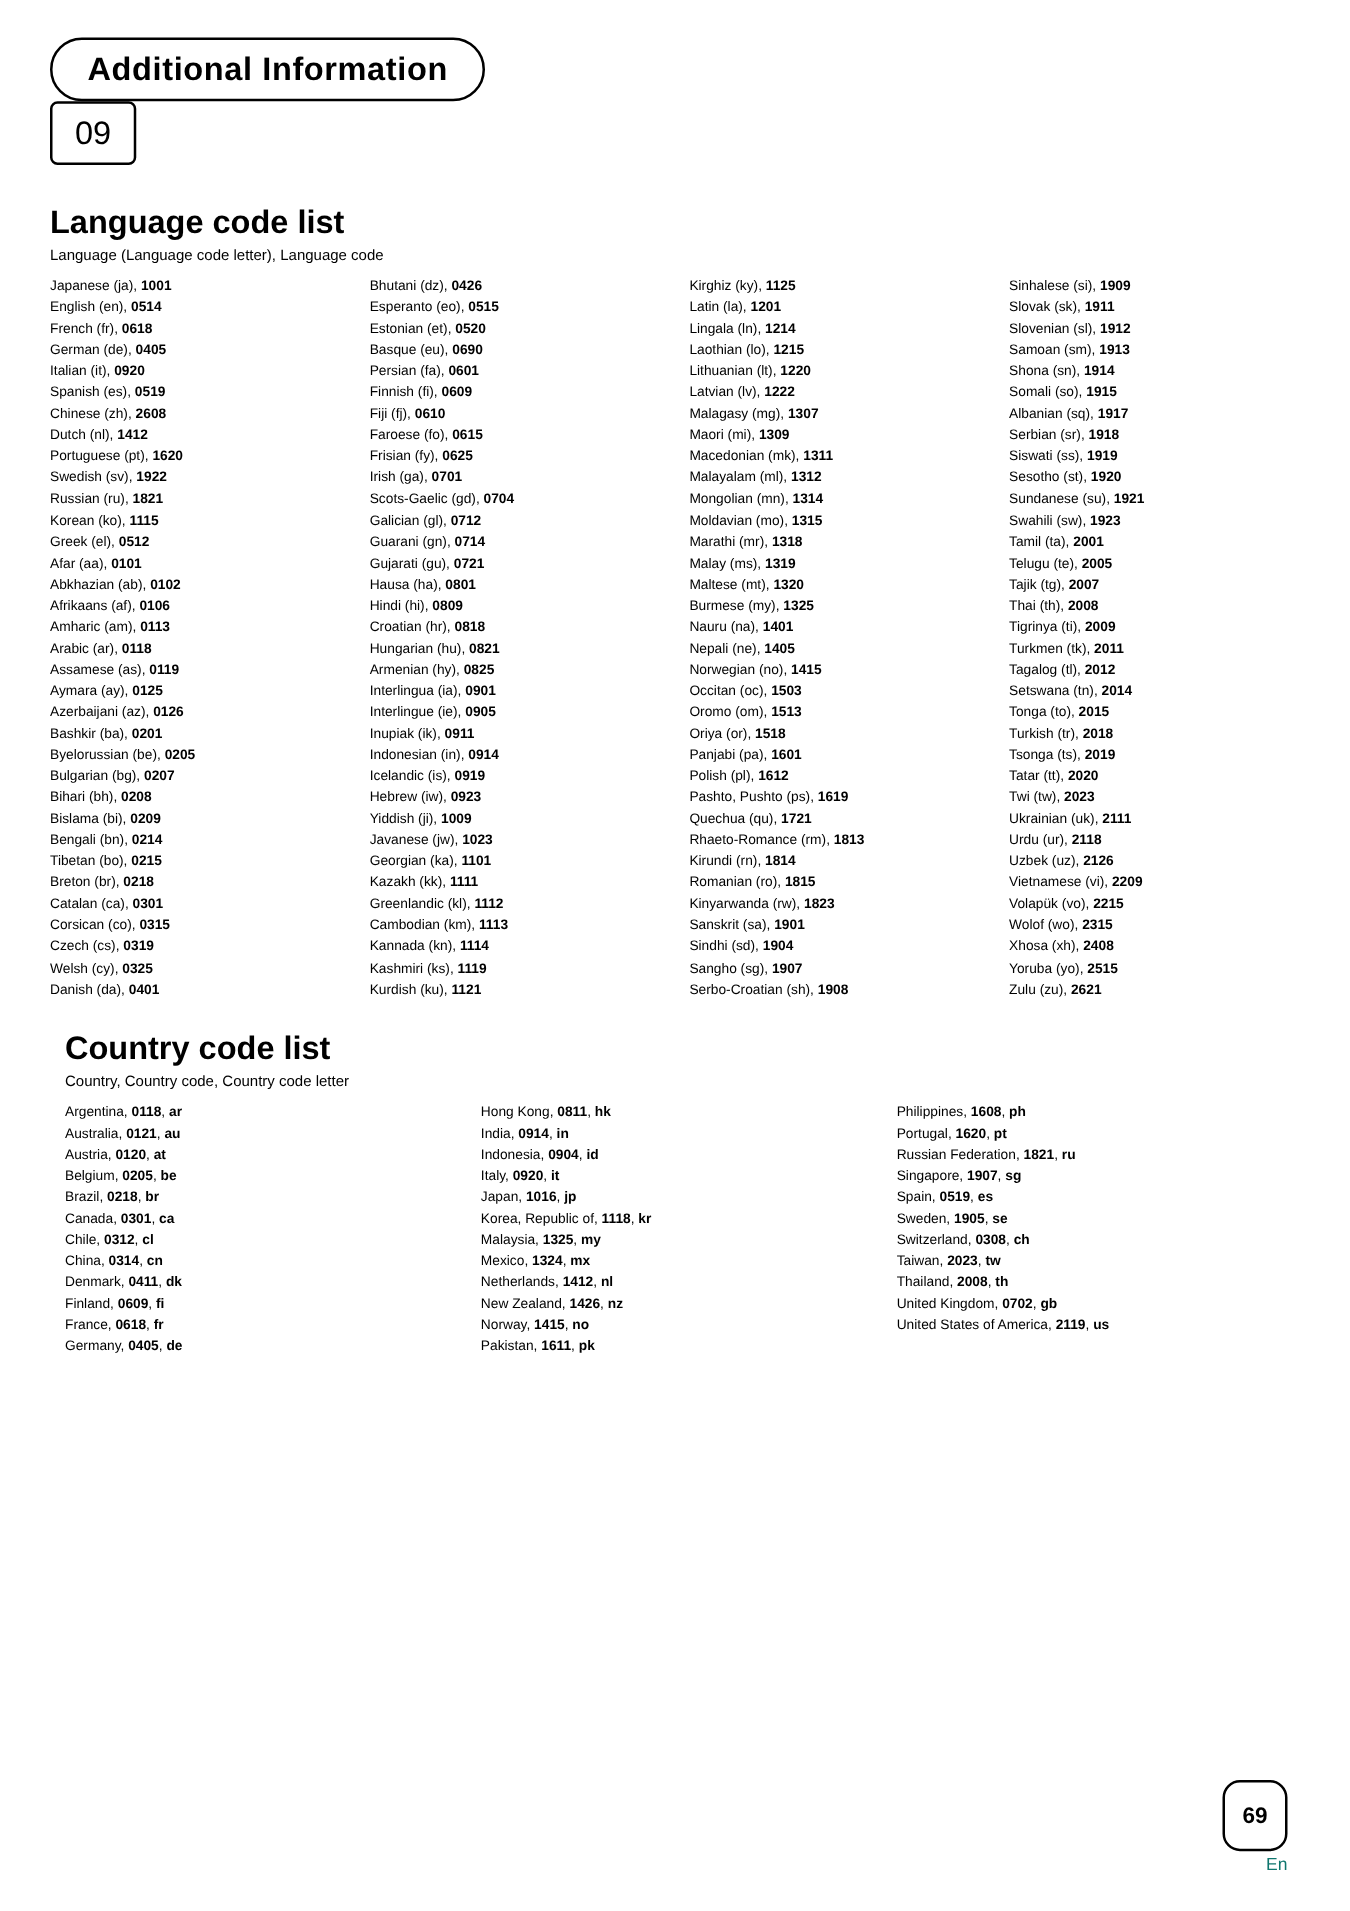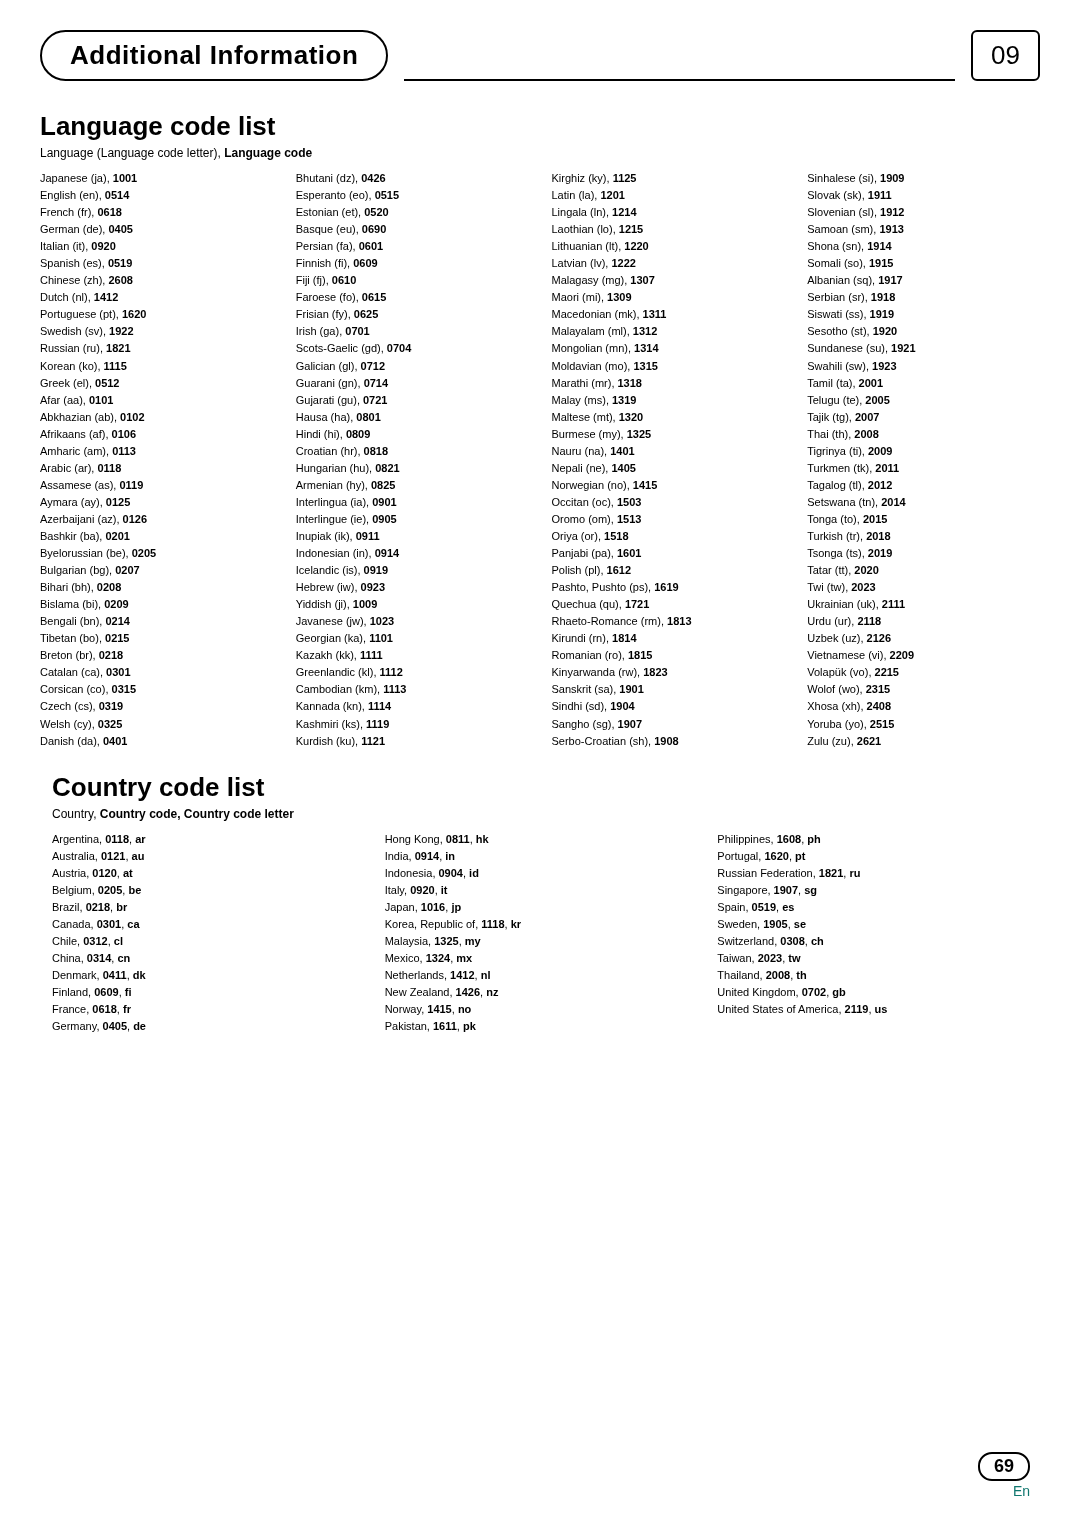--- a/index.html
+++ b/index.html
@@ -15,24 +15,25 @@
     }
     .page {
       width: 1080px;
       min-height: 1529px;
       background: #fff;
       padding: 30px 40px 40px 40px;
       position: relative;
     }
     .header {
       display: flex;
-      align-items: flex-end;
+      align-items: flex-start;
       justify-content: space-between;
       margin-bottom: 30px;
       border-bottom: none;
+      flex-direction: column;
     }
     .header-left {
       display: flex;
       align-items: center;
       gap: 16px;
     }
     .title-badge {
       border: 2.5px solid #000;
       border-radius: 30px;
       padding: 8px 28px;
@@ -59,21 +60,21 @@
       font-size: 26px;
       font-weight: 900;
       margin-bottom: 4px;
       margin-top: 18px;
     }
     .section-subtitle {
       font-size: 12px;
       margin-bottom: 10px;
     }
     .section-subtitle strong {
-      font-weight: 700;
+      font-weight: 400;
     }
     .columns-container {
       display: flex;
       gap: 13px;
       width: 100%;
     }
     .col {
       flex: 1;
       padding-right: 10px;
     }
@@ -99,21 +100,21 @@
       right: 50px;
       display: flex;
       flex-direction: column;
       align-items: flex-end;
     }
     .footer-page {
       font-size: 18px;
       font-weight: 900;
       border: 2.5px solid #000;
       border-radius: 14px;
-      padding: 2px 14px;
+      padding: 16px 14px;
     }
     .footer-en {
       font-size: 14px;
       color: #0f766e;
       margin-top: 2px;
     }
   </style>
 </head>
 <body>
 

